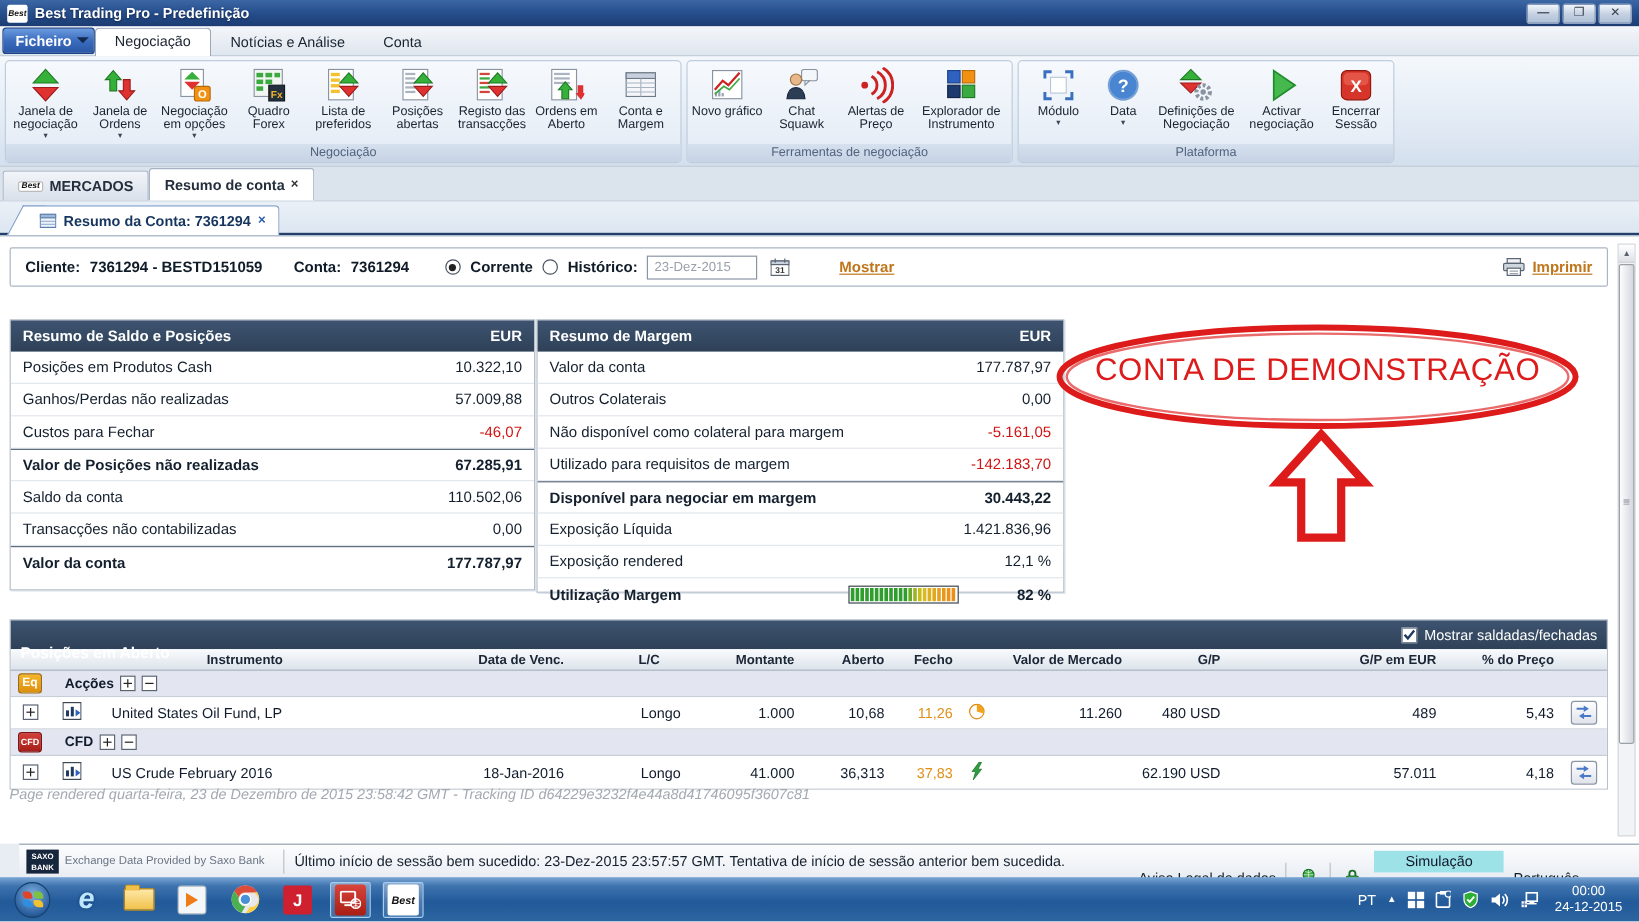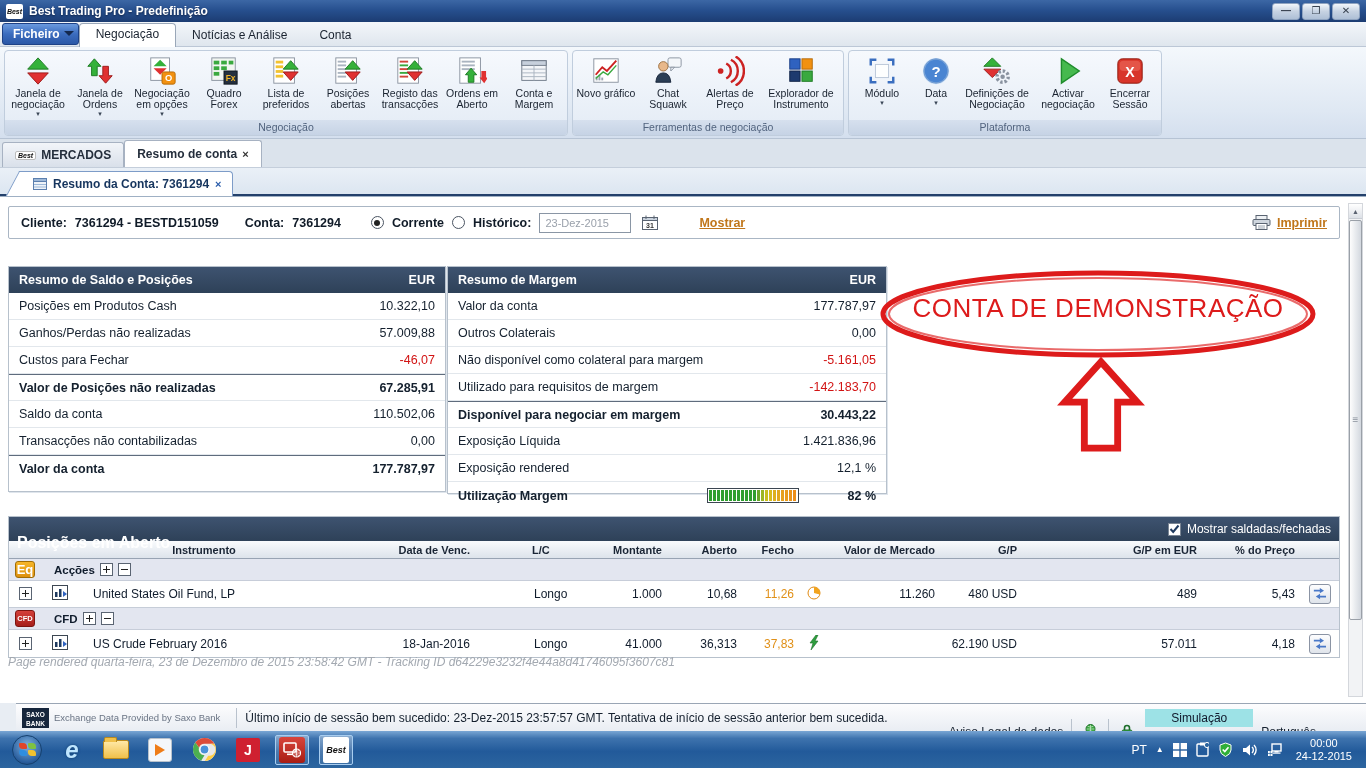--- a/index.html
+++ b/index.html
@@ -84,31 +84,31 @@
   .mbar i { display:block; width:3px; height:11px; margin-right:1px; }
 
   
   .ann-wrap { position:absolute; left:878px; top:72px; width:440px; height:90px; }
   .ann-text { position:absolute; width:100%; top:24px; text-align:center; font-size:26px; color:#dd1b1b; letter-spacing:0.5px; white-space:nowrap; }
   .ann-arrow { position:absolute; left:1052px; top:160px; }
 
   
   .postable { position:absolute; left:8px; top:319px; width:1332px; border:1px solid #b7c1cc; background:#fff; }
   .pos-hd { height:24px; background:linear-gradient(180deg,#3e5370,#2e4158); color:#fff; display:flex; align-items:center; padding:0 8px; }
-  .pos-hd .t { font-weight:bold; font-size:16px;margin-top:28px; }
+  .pos-hd .t { font-weight:bold; font-size:13px;margin-top:28px; }
   .pos-hd .chkwrap { margin-left:auto; display:flex; align-items:center; gap:6px; font-size:12px; }
   .chk { width:13px; height:13px; background:#fff; border:1px solid #7b8694; display:flex; align-items:center; justify-content:center; }
   .grid { display:grid; grid-template-columns:32px 38px 250px 143px 105px 87px 75px 57px 35px 106px 82px 180px 98px 1fr; align-items:center; }
   .ghead { height:18px; background:linear-gradient(180deg,#f9fbfd,#dde3eb); border-bottom:1px solid #98a3b3; font-size:11px; font-weight:bold; color:#1a2535; }
   .ghead > div { padding:0 2px; }
   .c-center { text-align:center; } .c-right { text-align:right; } .c-left { text-align:left; }
   .grow { height:22px; background:#e3e6f0; border-bottom:1px solid #c7cdd9; }
   .grow .gcell { grid-column:2 / -1; display:flex; align-items:center; gap:5px; font-weight:bold; font-size:11.5px; color:#101c2c; }
   .badge { width:20px; height:17px; border-radius:3px; color:#fff; font-weight:bold; display:flex; align-items:center; justify-content:center; margin-left:-26px; margin-right:14px; }
-  .badge.eq { background:linear-gradient(180deg,#f6b62a,#dd8f0e); border:1px solid #a06c06; font-size:13px; }
+  .badge.eq { background:linear-gradient(180deg,#f6b62a,#dd8f0e); border:1px solid #a06c06; font-size:10px; }
   .badge.cfd { background:linear-gradient(180deg,#d4403a,#a61f1a); border:1px solid #7c1511; font-size:7.5px; }
   .drow { height:27px; border-bottom:1px solid #c6cdd8; font-size:12px; color:#101c2c; background:#fff; }
   .drow > div { padding:0 2px; }
   .orange { color:#e09018; }
   .pmbox { width:13px; height:13px; border:1px solid #5a6472; background:#fff; position:relative; display:inline-block; vertical-align:-2px; }
   .pmbox::before, .pmbox.minus::before { content:""; position:absolute; left:2px; right:2px; top:5px; height:1px; background:#222; }
   .pmbox.plus::after { content:""; position:absolute; top:2px; bottom:2px; left:5px; width:1px; background:#222; }
   .actbtn { width:22px; height:20px; border:1px solid #8b94a4; border-radius:3px; background:linear-gradient(180deg,#fdfdfe,#dfe4eb);
     display:flex; align-items:center; justify-content:center; justify-self:end; margin-right:8px; }
 

